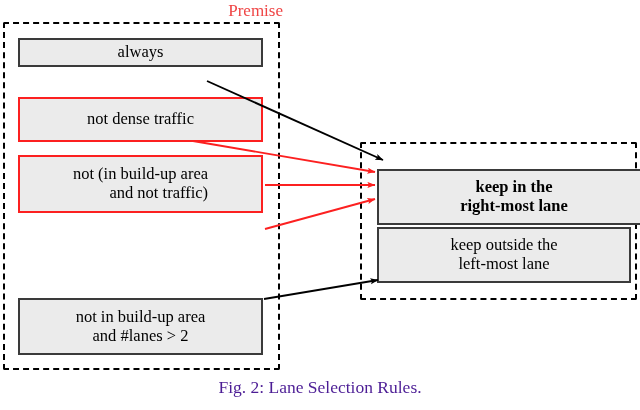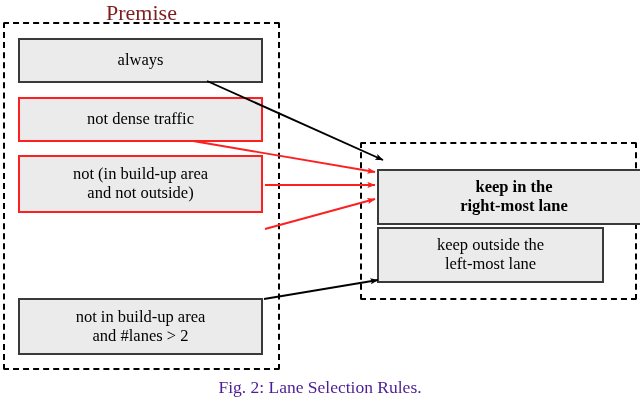--- a/index.html
+++ b/index.html
@@ -30,23 +30,23 @@
     height: 348px;
   }
   #conclusion-frame {
     left: 360px;
     top: 142px;
     width: 277px;
     height: 158px;
   }
   .group-label {
     position: absolute;
-    font-size: 22px;
-    color: #7f1d1d;
-    text-align: center;
+    font-size: 17px;
+    color: #ef4444;
+    text-align: right;
     white-space: nowrap;
     line-height: 1;
   }
   #premise-label {
     left: 0px;
     top: 2px;
     width: 283px;
   }
   #conclusion-label {
     left: 357px;
@@ -66,34 +66,35 @@
     line-height: 1.15;
     color: #000000;
     padding: 2px 6px;
     white-space: pre-line;
   }
   .node.black {
     border: 2.2px solid #3a3a3a;
   }
   .node.red {
     border: 2.2px solid #fc2020;
+    text-align: right;
   }
   .node-text {
     display: block;
     white-space: pre-line;
   }
   
-  #node-always        { left: 18px; top: 38px;  width: 245px; height: 45px; }
+  #node-always        { left: 18px; top: 38px;  width: 245px; height: 29px; }
   #node-not-dense     { left: 18px; top: 97px;  width: 245px; height: 45px; }
   #node-not-buildup   { left: 18px; top: 155px; width: 245px; height: 58px; }
   #node-in-buildup    { left: 18px; top: 227px; width: 245px; height: 57px; }
   #node-notin-buildup { left: 18px; top: 298px; width: 245px; height: 57px; }
   
   #node-keep-right { left: 377px; top: 169px; width: 274px; height: 56px; font-weight: bold; }
-  #node-keep-left  { left: 377px; top: 227px; width: 227px; height: 56px; }
+  #node-keep-left  { left: 377px; top: 227px; width: 254px; height: 56px; }
   
   #arrow-layer {
     position: absolute;
     left: 0;
     top: 0;
     width: 640px;
     height: 410px;
     pointer-events: none;
   }
   
@@ -122,21 +123,21 @@
   <div class="node black" id="node-always">
     <span class="node-text">always</span>
   </div>
 
   <div class="node red" id="node-not-dense">
     <span class="node-text">not dense traffic</span>
   </div>
 
   <div class="node red" id="node-not-buildup">
     <span class="node-text">not (in build-up area
-and not outside)</span>
+and not traffic)</span>
   </div>
 
 
   <div class="node black" id="node-notin-buildup">
     <span class="node-text">not in build-up area
 and #lanes &gt; 2</span>
   </div>
 
   <div class="node black" id="node-keep-right">
     <span class="node-text">keep in the

